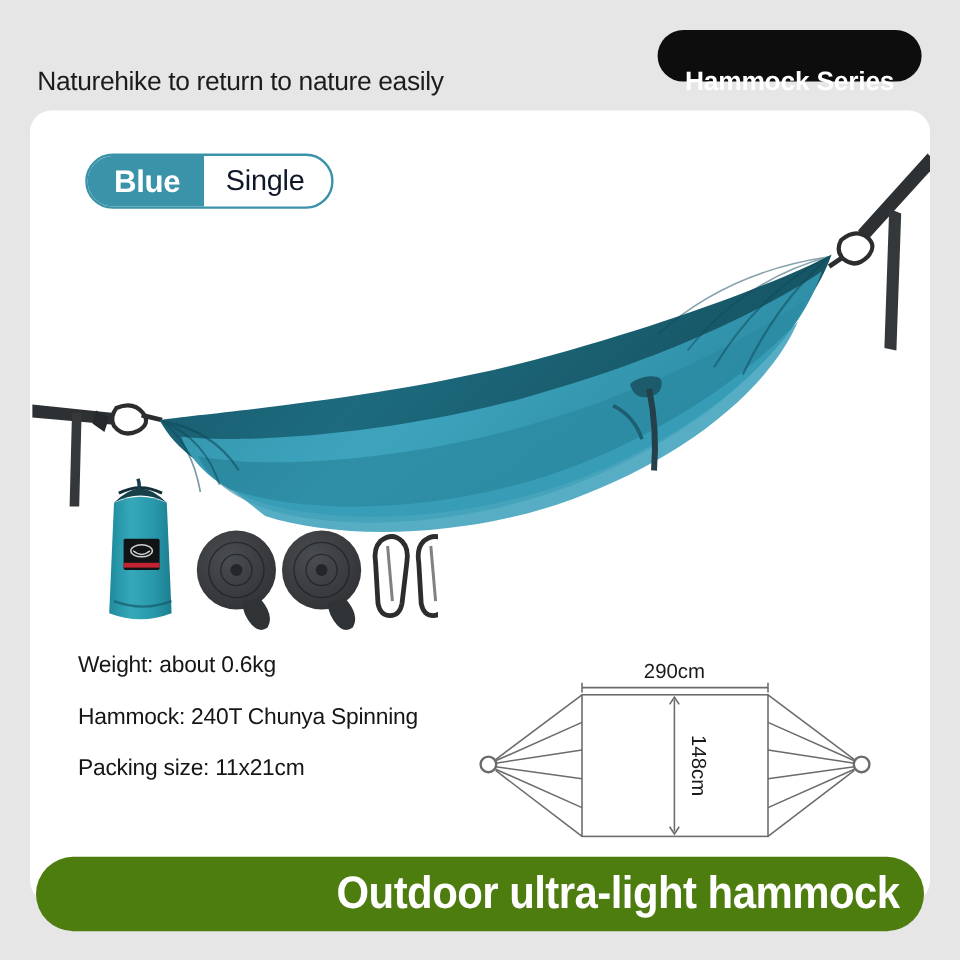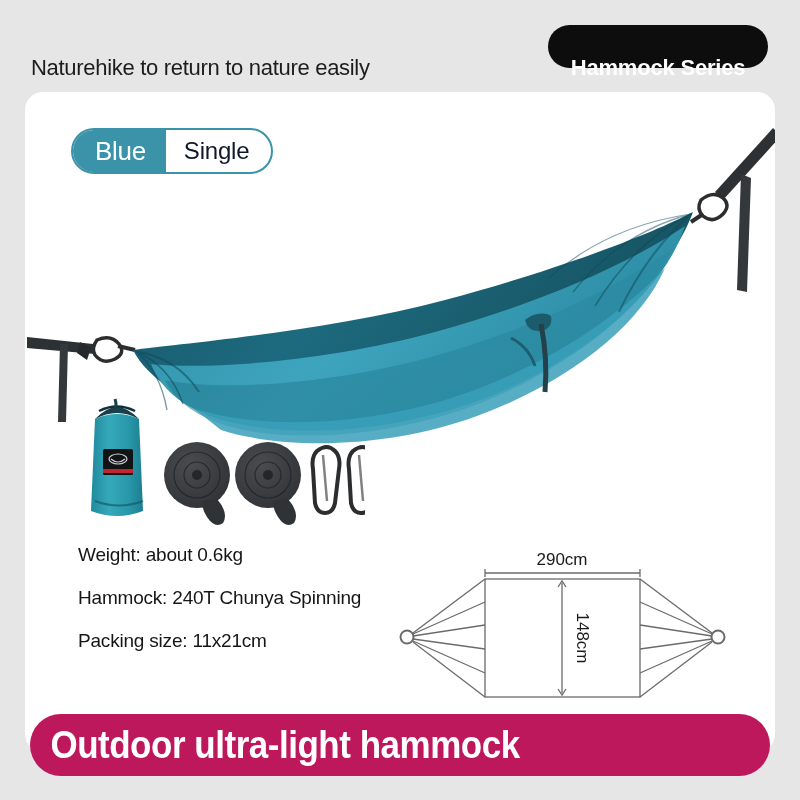--- a/index.html
+++ b/index.html
@@ -79,21 +79,21 @@
   .variant-color {
     background: #3a93a8;
     border-radius: 22px 0 0 22px;
     display: flex;
     align-items: center;
     padding: 0 20px 0 22px;
   }
   .variant-color span {
     color: #ffffff;
     font-size: 26px;
-    font-weight: normal;
+    font-weight: bold;
     letter-spacing: -0.3px;
   }
   .variant-size {
     display: flex;
     align-items: center;
     padding: 0 22px 0 18px;
   }
   .variant-size span {
     color: #0f172a;
     font-size: 24px;
@@ -124,44 +124,43 @@
     left: 40px;
     top: 452px;
     width: 360px;
   }
   .spec-line {
     font-size: 19px;
     color: #161616;
     letter-spacing: -0.2px;
     margin-bottom: 21px;
     white-space: nowrap;
-    margin-left: 13px;
   }
 
   
   .dimension-diagram {
     position: absolute;
     left: 370px;
     top: 455px;
     width: 350px;
     height: 160px;
   }
 
   
   .bottom-banner {
     position: absolute;
     left: 30px;
     top: 714px;
     width: 740px;
     height: 62px;
-    background: #be185d;
+    background: #4d7c0f;
     border-radius: 31px;
     display: flex;
     align-items: center;
-    justify-content: flex-start;
+    justify-content: flex-end;
   }
   .bottom-banner span {
     color: #ffffff;
     font-size: 38px;
     font-weight: bold;
     letter-spacing: -0.5px;
     transform: scaleX(0.92);
     white-space: nowrap;
   }
 </style>

